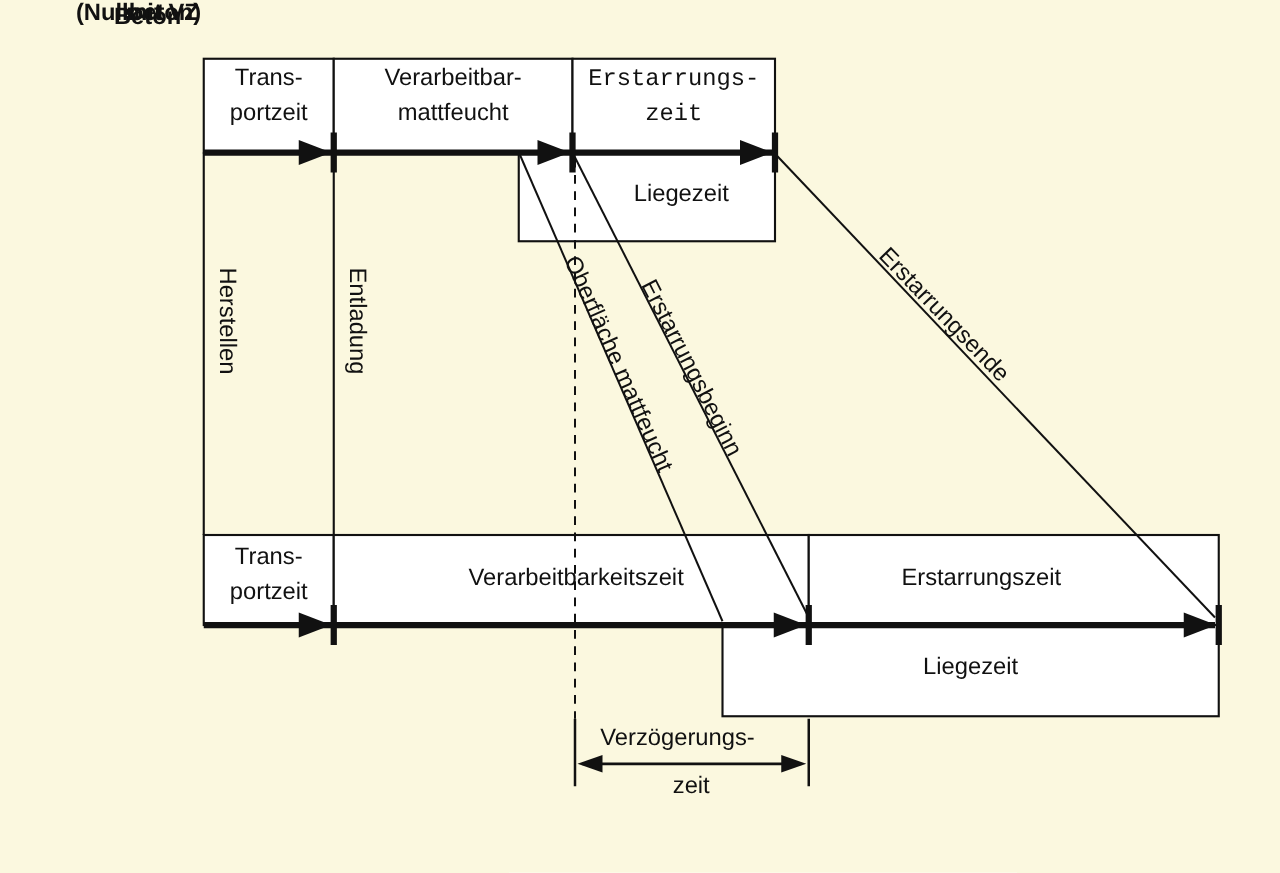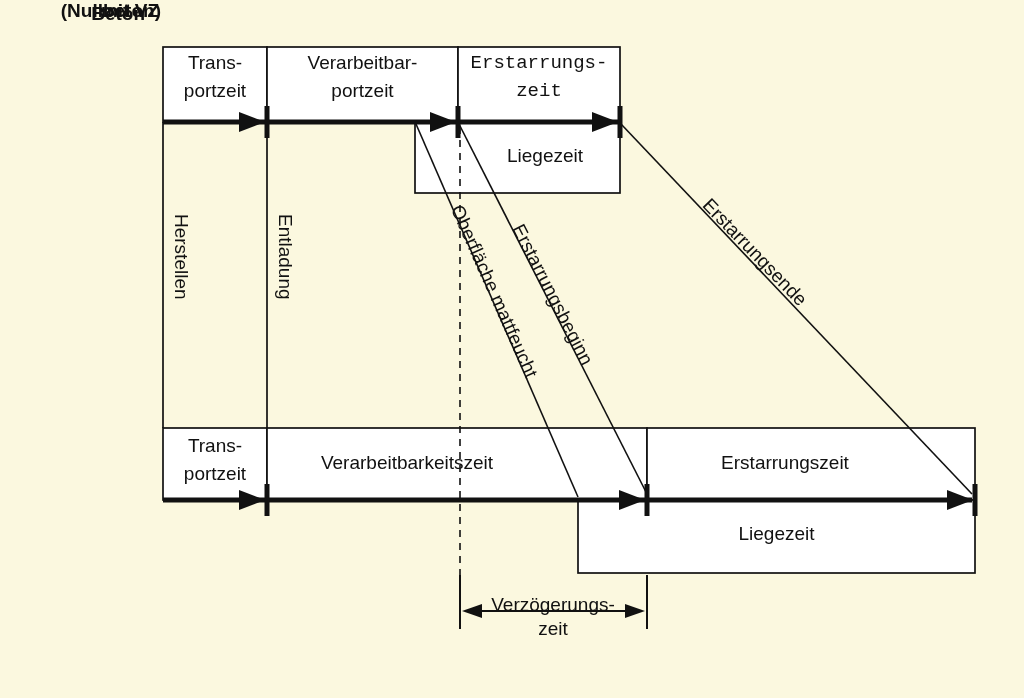--- a/index.html
+++ b/index.html
@@ -88,34 +88,34 @@
     </g>
   </svg>
 
   <div class="lbl bold right" style="left:0; top:46; width:145px;">Beton</div>
   <div class="lbl bold right single" style="left:0; top:132; width:145px;margin-left:16px;">(Nullbeton)</div>
   <div class="lbl bold right single" style="left:0; top:488; width:159px;">mit VZ</div>
 
   <div class="lbl center" style="left:163px; top:49px; width:104px;">Trans-
 portzeit</div>
   <div class="lbl center" style="left:267px; top:49px; width:191px;">Verarbeitbar-
-portzeit</div>
+mattfeucht</div>
   <div class="lbl center" style="left:458px; top:49px; width:162px;font-family:Liberation Mono, monospace;">Erstarrungs-
 zeit</div>
   <div class="lbl center single" style="left:462px; top:145px; width:166px;">Liegezeit</div>
 
   <div class="lbl center" style="left:163px; top:432px; width:104px;">Trans-
 portzeit</div>
-  <div class="lbl center single" style="left:267px; top:452px; width:280px;">Verarbeitbarkeitszeit</div>
+  <div class="lbl center single" style="left:267px; top:452px; width:280px;text-align:right;">Verarbeitbarkeitszeit</div>
   <div class="lbl center single" style="left:647px; top:452px; width:256px;padding-left:20px;">Erstarrungszeit</div>
   <div class="lbl center single" style="left:578px; top:523px; width:397px;">Liegezeit</div>
 
   <div class="lbl rot90" style="left:192px; top:214px;">Herstellen</div>
   <div class="lbl rot90" style="left:296px; top:214px;">Entladung</div>
 
   <div class="lbl diagtxt" style="left:465px; top:202px; transform:rotate(66deg);">Oberfläche mattfeucht</div>
   <div class="lbl diagtxt" style="left:526px; top:221px; transform:rotate(63deg);">Erstarrungsbeginn</div>
   <div class="lbl diagtxt" style="left:713px; top:195px; transform:rotate(46deg);">Erstarrungsende</div>
 
-  <div class="lbl center single" style="left:453px; top:580px; width:200px;margin-top:14px;">Verzögerungs-</div>
+  <div class="lbl center single" style="left:442px; top:580px; width:200px;">Verzögerungs-</div>
   <div class="lbl center single" style="left:453px; top:618px; width:200px;">zeit</div>
 
 </div>
 
 </body></html>

